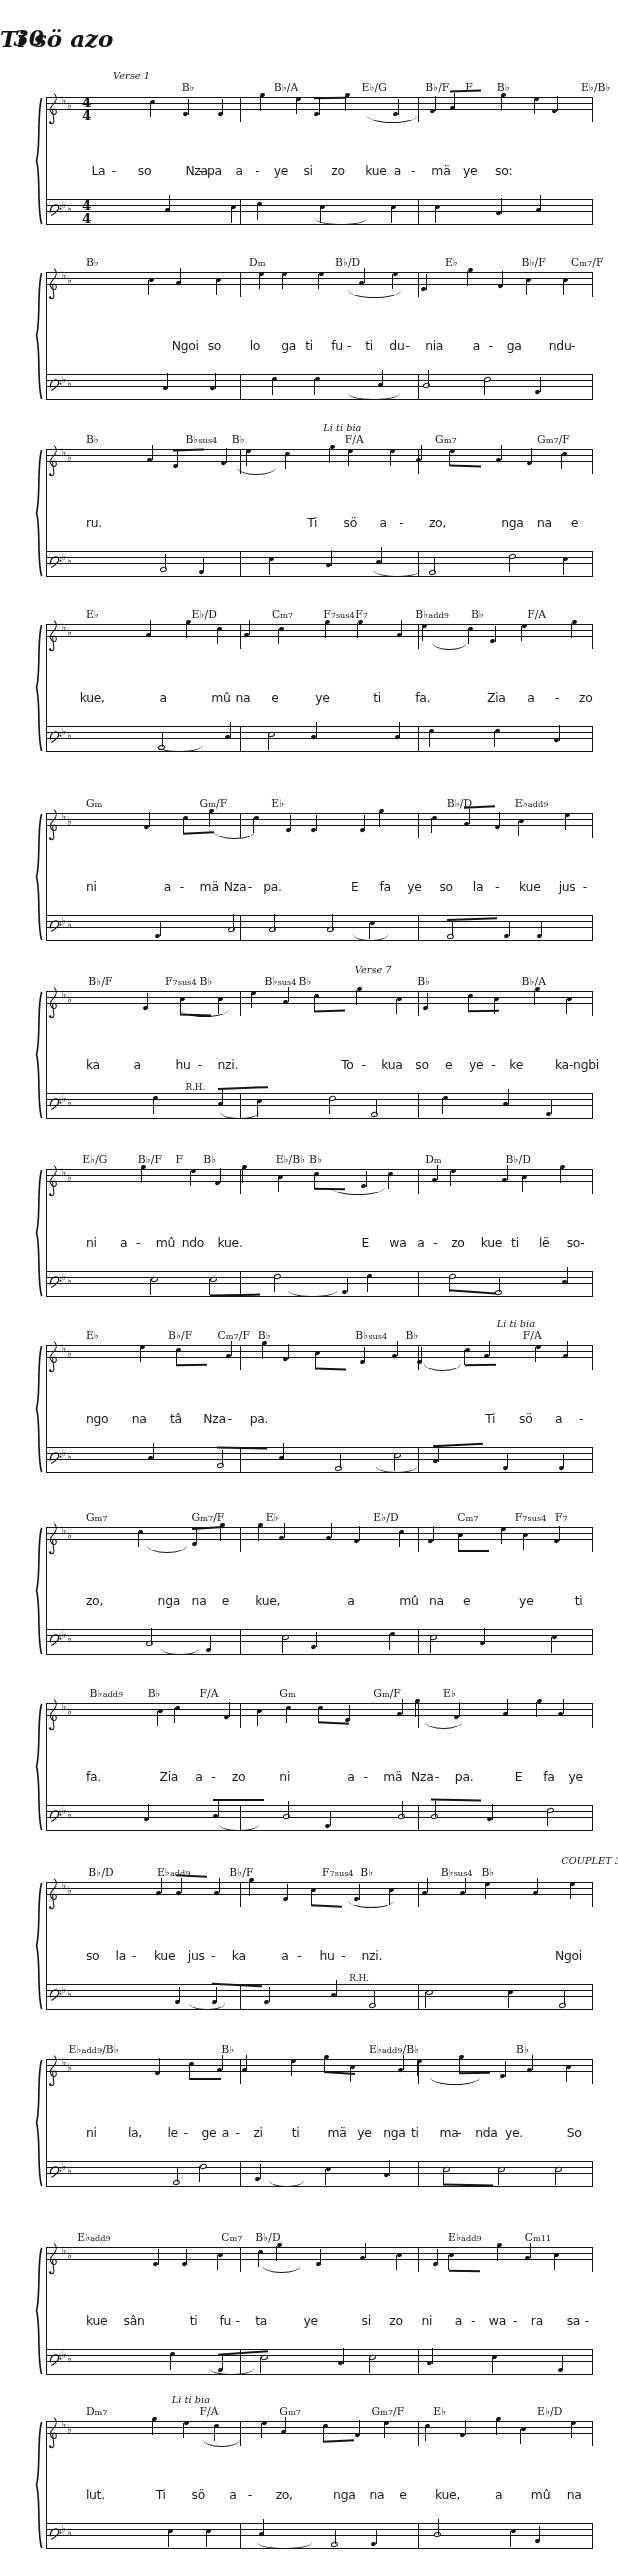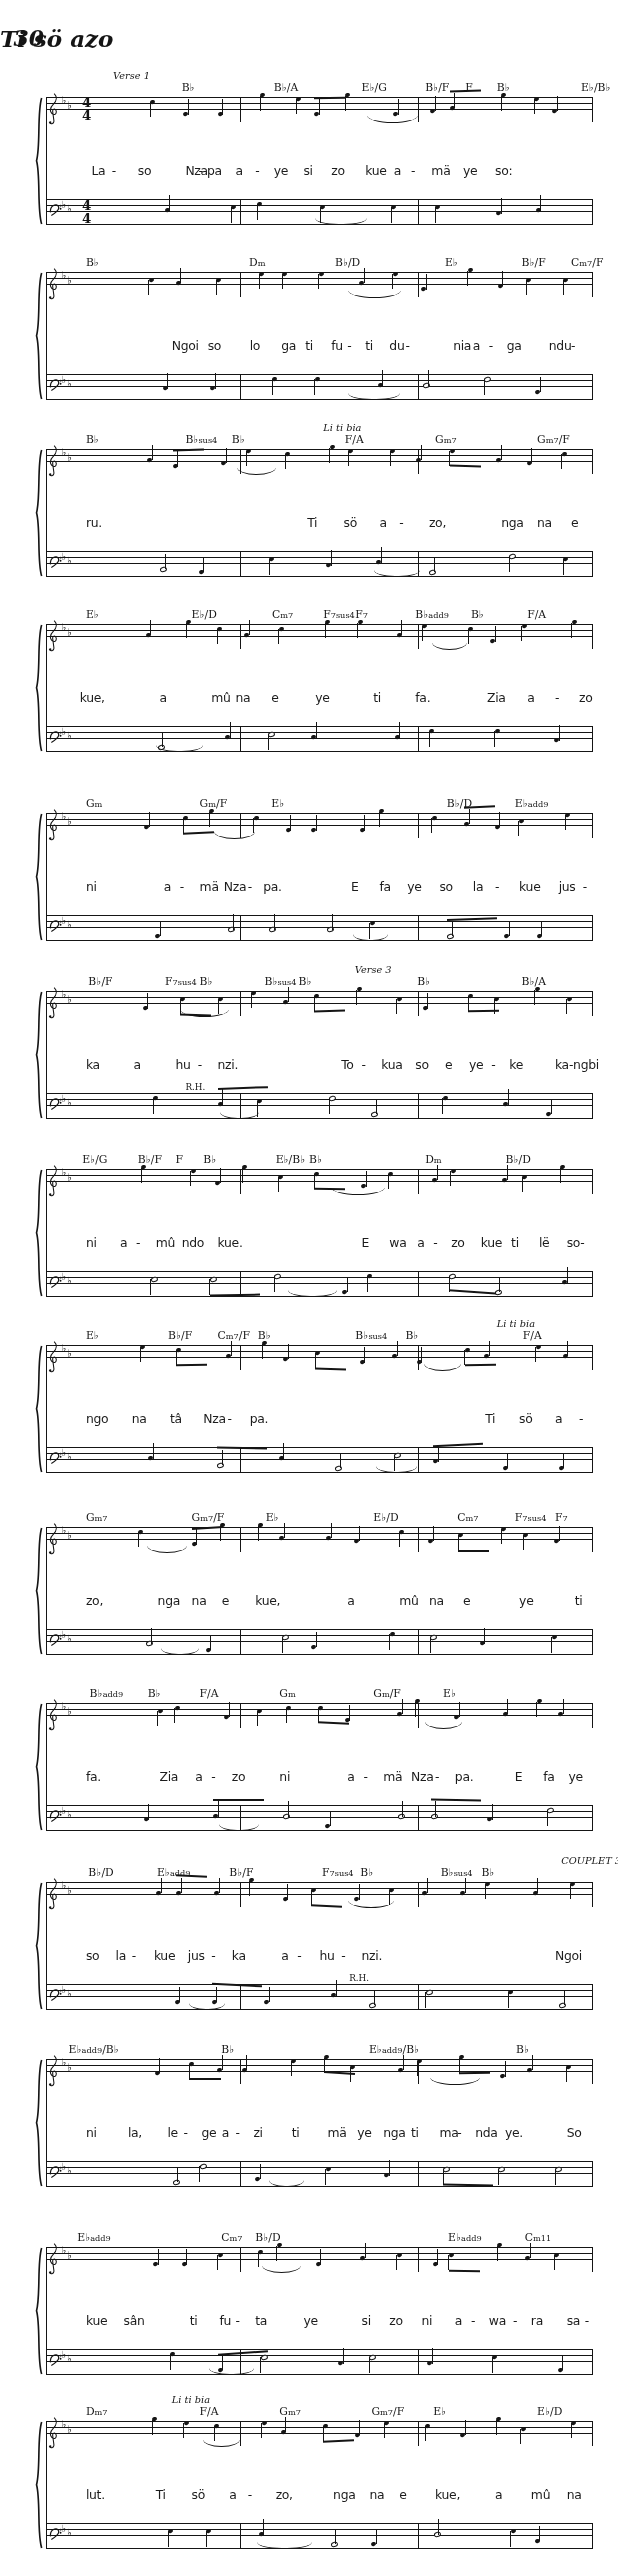--- a/index.html
+++ b/index.html
@@ -274,21 +274,21 @@
           <span class="syl" style="left: 27.8%;">Ngoi</span>
           <span class="syl" style="left: 33.6%;">so</span>
           <span class="syl" style="left: 40.4%;">lo</span>
           <span class="syl" style="left: 45.5%;">ga</span>
           <span class="syl" style="left: 49.4%;">ti</span>
           <span class="syl" style="left: 53.6%;">fu</span>
           <span class="syl" style="left: 56.2%;">-</span>
           <span class="syl" style="left: 59.1%;">ti</span>
           <span class="syl" style="left: 63%;">du</span>
           <span class="syl" style="left: 65.6%;">-</span>
-          <span class="syl" style="left: 68.8%; margin-left: 28px;">nia</span>
+          <span class="syl" style="left: 68.8%;">nia</span>
           <span class="syl" style="left: 76.5%;">a</span>
           <span class="syl" style="left: 79.1%;">-</span>
           <span class="syl" style="left: 82%;">ga</span>
           <span class="syl" style="left: 88.8%;">ndu</span>
           <span class="syl" style="left: 92.4%;">-</span>
         </div>
         <div class="staff bass">
           <span class="clef" style="left: 2.6px; top: 1.5px;"><svg width="13.4" height="16.5" viewBox="0 0 26 32">
               <path d="M3 22 C1 9 15 3 18.5 11 C21 17 10 25 4.5 28" fill="none" stroke="#151515" stroke-width="2.4"></path>
               <circle cx="22.5" cy="9" r="1.8" fill="#151515"></circle>
@@ -745,21 +745,21 @@
             <div class="stem up"></div>
           </div>
           <div class="tie" style="left: 56.172%; width: 6.27318%; top: 18.5px;"></div>
         </div>
       </div>
       <div class="system" style="top: 975px;">
         <div class="brace"><svg width="8.2" height="128" viewBox="0 0 16 249" preserveAspectRatio="none">
             <path d="M13 2 C4 30 11 95 3 124 C11 153 4 219 13 247" fill="none" stroke="#151515" stroke-width="3.2"></path>
           </svg></div>
         <div class="sysline"></div>
-        <div class="mark" style="left: 57.4%;">Verse 3</div>
+        <div class="mark" style="left: 57.4%;">Verse 7</div>
         <div class="chord" style="left: 14.3%;">B♭/F</div>
         <div class="chord" style="left: 26.7%;">F<span class="sfx">7sus4</span></div>
         <div class="chord" style="left: 32.3%;">B♭</div>
         <div class="chord" style="left: 42.8%;">B♭<span class="sfx">sus4</span></div>
         <div class="chord" style="left: 48.3%;">B♭</div>
         <div class="chord" style="left: 67.5%;">B♭</div>
         <div class="chord" style="left: 84.4%;">B♭/A</div>
         <div class="staff treble">
           <span class="clef" style="left: 1.5px; top: -4.6px;"><svg width="11.3" height="35" viewBox="0 0 22 68">
               <path d="M12 3 C18 9 17 17 11 23 C5 29 3 36 7 41 C11 46 17 44 16 37 C15 31 9 32 9 37 L11.5 56 C12 62 4 64 2.5 58" fill="none" stroke="#151515" stroke-width="2.1"></path>

